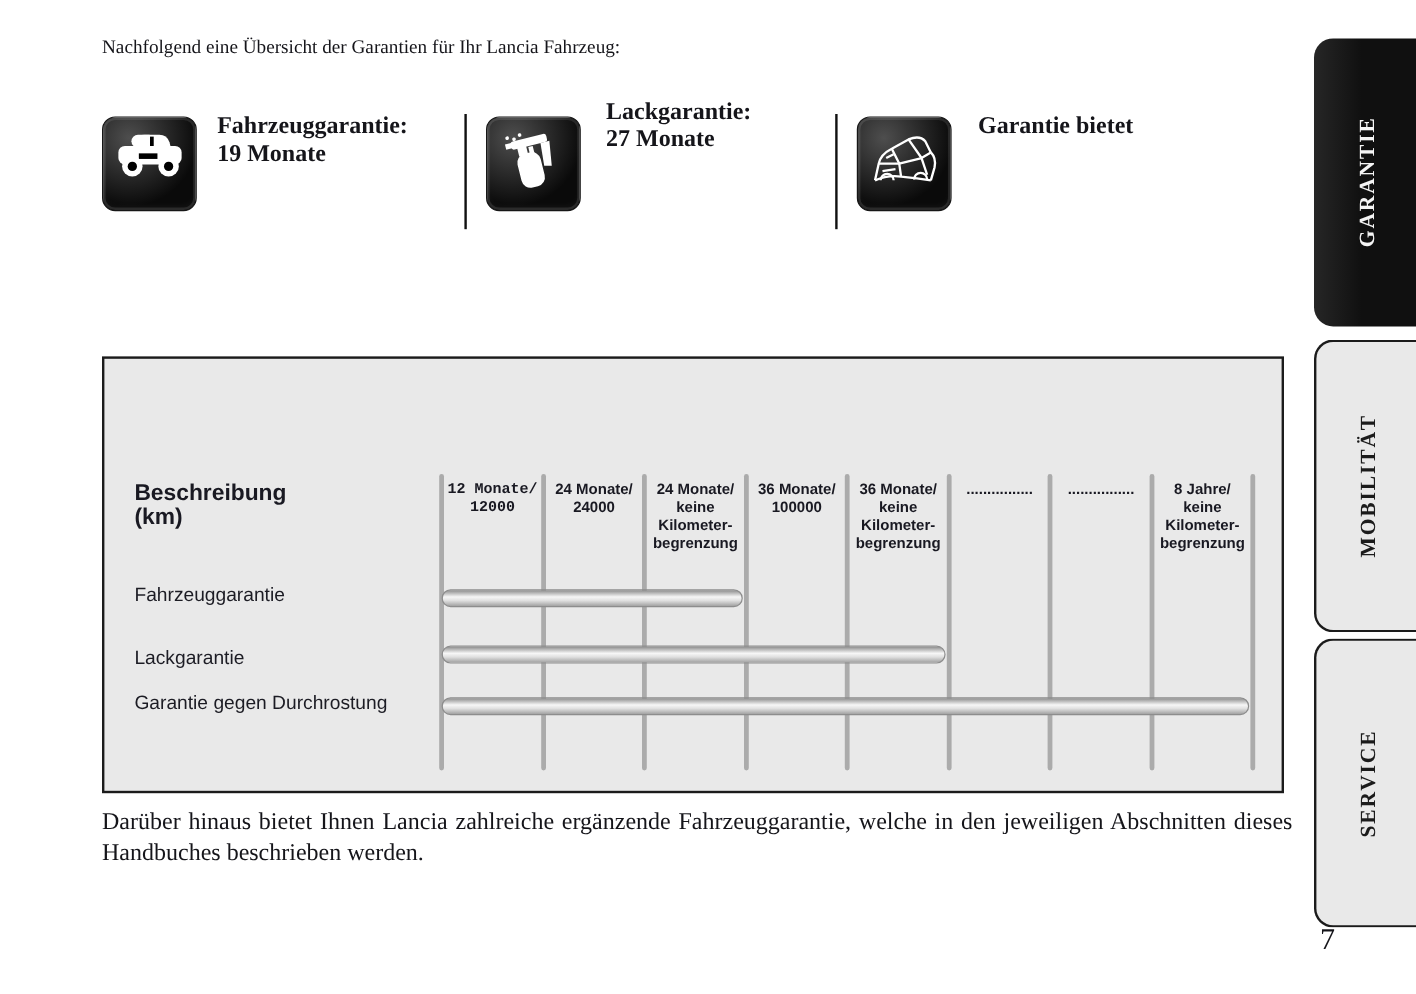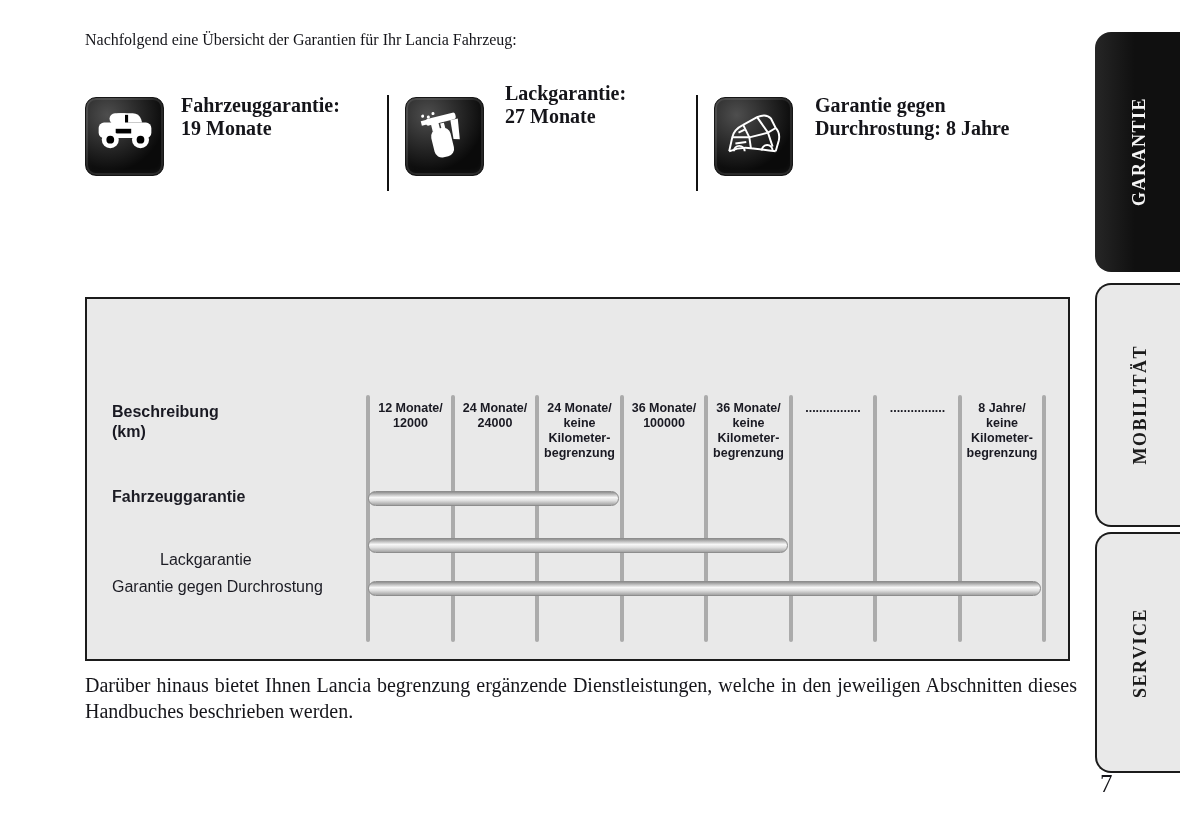--- a/index.html
+++ b/index.html
@@ -19,21 +19,21 @@
              box-shadow:inset 0 0 0 2px rgba(255,255,255,.10), inset 0 -3px 6px rgba(255,255,255,.05);
              border:1px solid #161616;display:flex;align-items:center;justify-content:center;}
   .card-label{font-size:20px;font-weight:bold;line-height:23px;color:#15151a;}
   .vdivider{width:2px;height:96px;background:#111;}
 
   
   .panel{left:85px;top:297px;width:985px;height:364px;background:#e9e9e9;
          border:2px solid #1b1b1b;box-sizing:border-box;
          font-family:"Liberation Sans","DejaVu Sans",sans-serif;}
   .panel-title{left:15px;top:13px;font-size:24px;font-weight:bold;letter-spacing:.5px;color:#191922;}
-  .row-axis-label{left:25px;top:103px;font-size:16px;font-weight:bold;line-height:20px;
+  .row-axis-label{left:25px;top:103px;font-size:19px;font-weight:bold;line-height:20px;
                   white-space:pre-line;color:#191922;}
   .grid-line{position:absolute;top:96px;height:247px;width:4px;margin-left:-2px;
              background:#ababab;border-radius:2px;}
   .hcol{position:absolute;top:102px;width:85px;text-align:center;font-size:12.5px;
         font-weight:bold;line-height:15px;white-space:pre-line;color:#191922;}
   .row-label{position:absolute;left:25px;font-size:16px;color:#1c1c24;}
   .bar{position:absolute;left:281px;height:15px;border-radius:8px;
        background:linear-gradient(180deg,#8f8f8f 0%,#f7f7f7 42%,#e0e0e0 65%,#a3a3a3 100%);
        border:1px solid #8d8d8d;box-sizing:border-box;}
 
@@ -109,71 +109,70 @@
         <path d="M8 58 Q22 52 36 54 Q54 56 68 58"></path>
         <path d="M26 24 L34 40 L58 34 L44 14"></path>
         <path d="M12 40 L34 40 M34 40 L36 54 M58 34 L64 52 M68 28 L58 34"></path>
         <path d="M16 48 L30 46 M20 34 L28 30"></path>
         <path d="M14 58 A7 7 0 0 1 28 58 M50 57 A7 7 0 0 1 64 57"></path>
       </g>
     </svg>
   </span>
 </div>
 <div class="abs card-label" style="left:815px;top:94px;">
-  <div>Garantie gegen</div>
-  <div>Durchrostung: 8 Jahre</div>
+  <div>Garantie bietet</div>
 </div>
 
 <div class="abs panel">
   <div class="abs row-axis-label">Beschreibung
 (km)</div>
 
   <div>
       <div class="grid-line" style="left: 281px;"></div>
       <div class="grid-line" style="left: 365.5px;"></div>
       <div class="grid-line" style="left: 450px;"></div>
       <div class="grid-line" style="left: 534.5px;"></div>
       <div class="grid-line" style="left: 619px;"></div>
       <div class="grid-line" style="left: 703.5px;"></div>
       <div class="grid-line" style="left: 788px;"></div>
       <div class="grid-line" style="left: 872.5px;"></div>
       <div class="grid-line" style="left: 957px;"></div>
     </div>
 
-  <div class="hcol" style="left:281px;">12 Monate/
+  <div class="hcol" style="left:281px;font-family:Liberation Mono, monospace;">12 Monate/
 12000</div>
   <div class="hcol" style="left:365.5px;">24 Monate/
 24000</div>
   <div class="hcol" style="left:450px;">24 Monate/
 keine
 Kilometer-
 begrenzung</div>
   <div class="hcol" style="left:534.5px;">36 Monate/
 100000</div>
   <div class="hcol" style="left:619px;">36 Monate/
 keine
 Kilometer-
 begrenzung</div>
   <div class="hcol" style="left:703.5px;">................</div>
   <div class="hcol" style="left:788px;">................</div>
   <div class="hcol" style="left:872.5px;">8 Jahre/
 keine
 Kilometer-
 begrenzung</div>
 
-  <div class="row-label" style="top:189px;font-weight:bold;">Fahrzeuggarantie</div>
-  <div class="row-label" style="top:252px;margin-left:48px;">Lackgarantie</div>
+  <div class="row-label" style="top:189px;">Fahrzeuggarantie</div>
+  <div class="row-label" style="top:241px;">Lackgarantie</div>
   <div class="row-label" style="top:279px;">Garantie gegen Durchrostung</div>
 
   <div class="bar" style="top: 192px; width: 250.5px;"></div>
   <div class="bar" style="top: 239px; width: 419.5px;"></div>
   <div class="bar" style="top: 282px; width: 673px;"></div>
 </div>
 
-<div class="abs footer-text">Darüber hinaus bietet Ihnen Lancia begrenzung ergänzende Dienstleistungen, welche in den jeweiligen Abschnitten dieses Handbuches beschrieben werden.</div>
+<div class="abs footer-text">Darüber hinaus bietet Ihnen Lancia zahlreiche ergänzende Fahrzeuggarantie, welche in den jeweiligen Abschnitten dieses Handbuches beschrieben werden.</div>
 
 <div class="abs page-num">7</div>
 
 <div class="abs tab tab-active">
   <span>GARANTIE</span>
 </div>
 <div class="abs tab tab-inactive tab-mob">
   <span>MOBILITÄT</span>
 </div>
 <div class="abs tab tab-inactive tab-srv">

